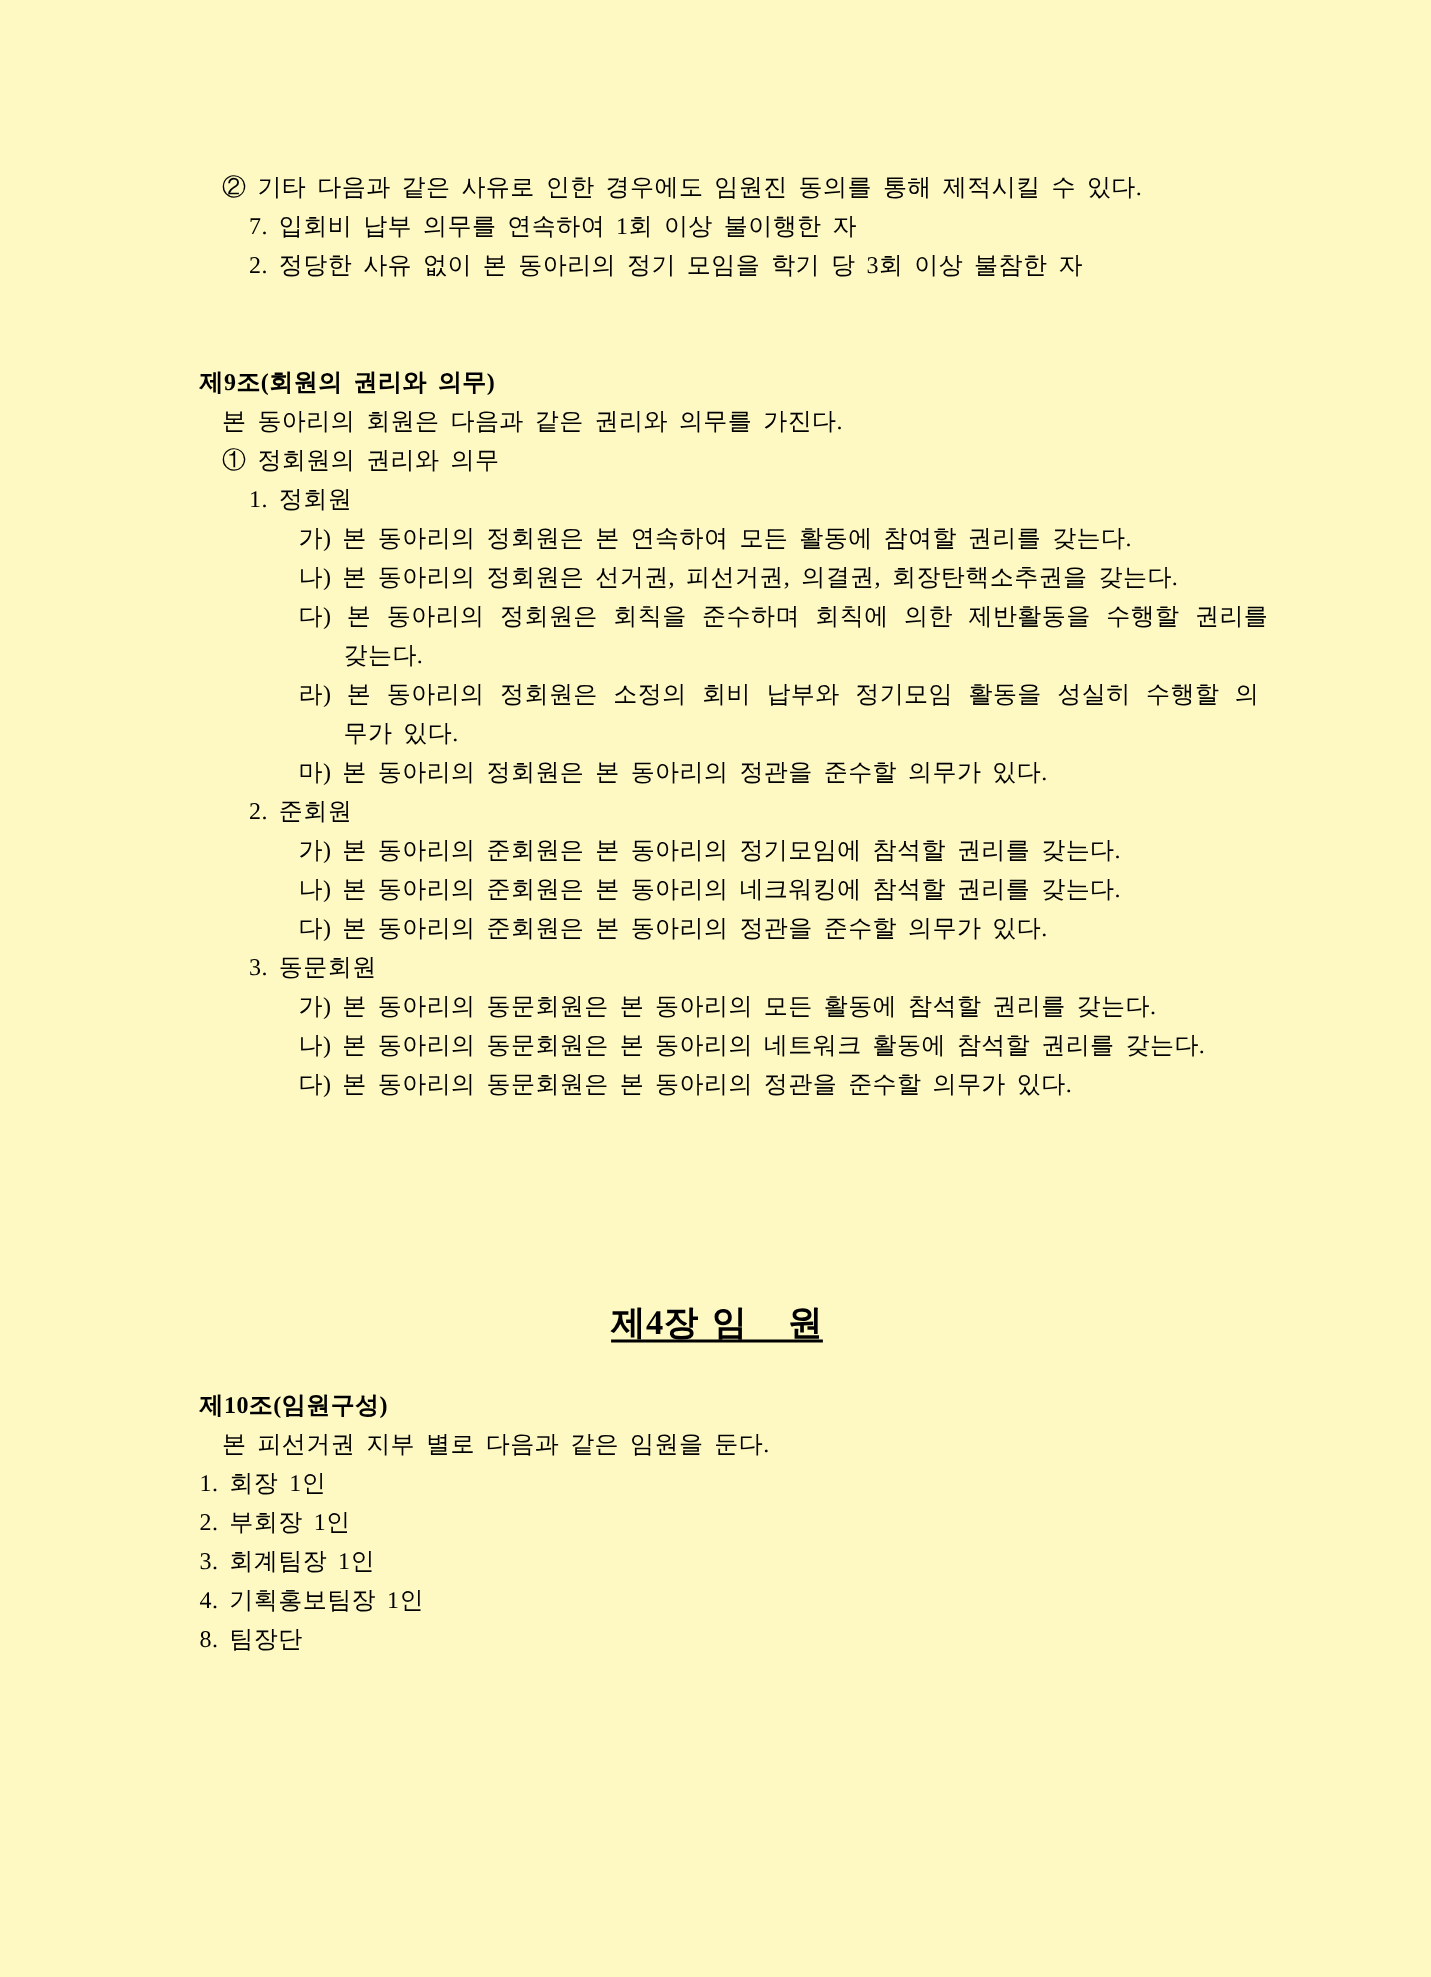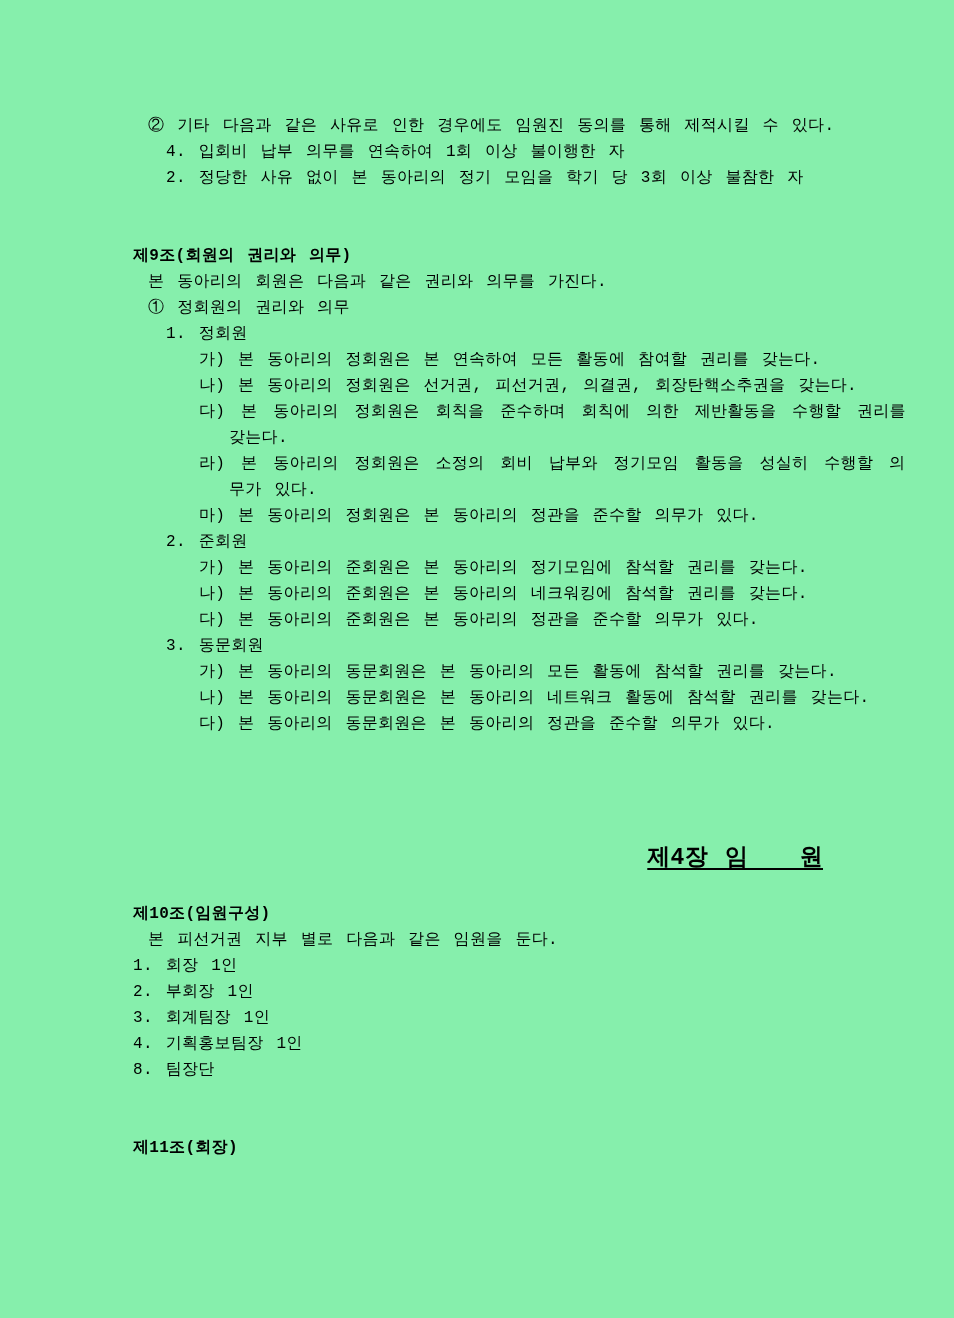--- a/index.html
+++ b/index.html
@@ -4,23 +4,23 @@
 <style>
   html, body {
     margin: 0;
     padding: 0;
     background: #ffffff;
   }
   .page {
     position: relative;
     width: 954px;
     height: 1318px;
-    background: #86efac;
+    background: #fef9c3;
     overflow: hidden;
-    font-family: Liberation Mono, monospace;
+    font-family: Liberation Serif, serif;
     color: #000000;
   }
   .doc-body {
     position: absolute;
     left: 133px;
     top: 113px;
     width: 690px;
     font-size: 16px;
     line-height: 26px;
     letter-spacing: 0.3px;
@@ -37,37 +37,38 @@
   .ind4 { padding-left: 96px; }
   .article-heading {
     font-weight: bold;
     white-space: pre;
     line-height: 26px;
   }
   .chapter-heading {
     font-weight: bold;
     font-size: 23px;
     line-height: 34px;
-    text-align: right;
+    text-align: center;
     white-space: pre;
+    margin-top: 24px;
   }
   .chapter-heading span {
     text-decoration: underline;
     text-underline-offset: 4px;
   }
   .stretch { word-spacing: 6px; }
   .spacer { width: 100%; }
 </style>
 </head>
 <body>
 
 <div class="page">
   <div class="doc-body">
       <div class="tline ind1">② 기타 다음과 같은 사유로 인한 경우에도 임원진 동의를 통해 제적시킬 수 있다.</div>
-      <div class="tline ind2">4. 입회비 납부 의무를 연속하여 1회 이상 불이행한 자</div>
+      <div class="tline ind2">7. 입회비 납부 의무를 연속하여 1회 이상 불이행한 자</div>
       <div class="tline ind2">2. 정당한 사유 없이 본 동아리의 정기 모임을 학기 당 3회 이상 불참한 자</div>
       <div class="spacer" style="height: 52px;"></div>
       <div class="article-heading ind0">제9조(회원의 권리와 의무)</div>
       <div class="tline ind1">본 동아리의 회원은 다음과 같은 권리와 의무를 가진다.</div>
       <div class="tline ind1">① 정회원의 권리와 의무</div>
       <div class="tline ind2">1. 정회원</div>
       <div class="tline ind3">가) 본 동아리의 정회원은 본 연속하여 모든 활동에 참여할 권리를 갖는다.</div>
       <div class="tline ind3">나) 본 동아리의 정회원은 선거권, 피선거권, 의결권, 회장탄핵소추권을 갖는다.</div>
       <div class="tline ind3 stretch">다) 본 동아리의 정회원은 회칙을 준수하며 회칙에 의한 제반활동을 수행할 권리를</div>
       <div class="tline ind4">갖는다.</div>
@@ -86,15 +87,14 @@
       <div class="chapter-heading"><span>제4장 임   원</span></div>
       <div class="spacer" style="height: 26px;"></div>
       <div class="article-heading ind0">제10조(임원구성)</div>
       <div class="tline ind1">본 피선거권 지부 별로 다음과 같은 임원을 둔다.</div>
       <div class="tline ind0">1. 회장 1인</div>
       <div class="tline ind0">2. 부회장 1인</div>
       <div class="tline ind0">3. 회계팀장 1인</div>
       <div class="tline ind0">4. 기획홍보팀장 1인</div>
       <div class="tline ind0">8. 팀장단</div>
       <div class="spacer" style="height: 52px;"></div>
-      <div class="article-heading ind0">제11조(회장)</div>
     </div>
 </div>
 
 </body></html>

